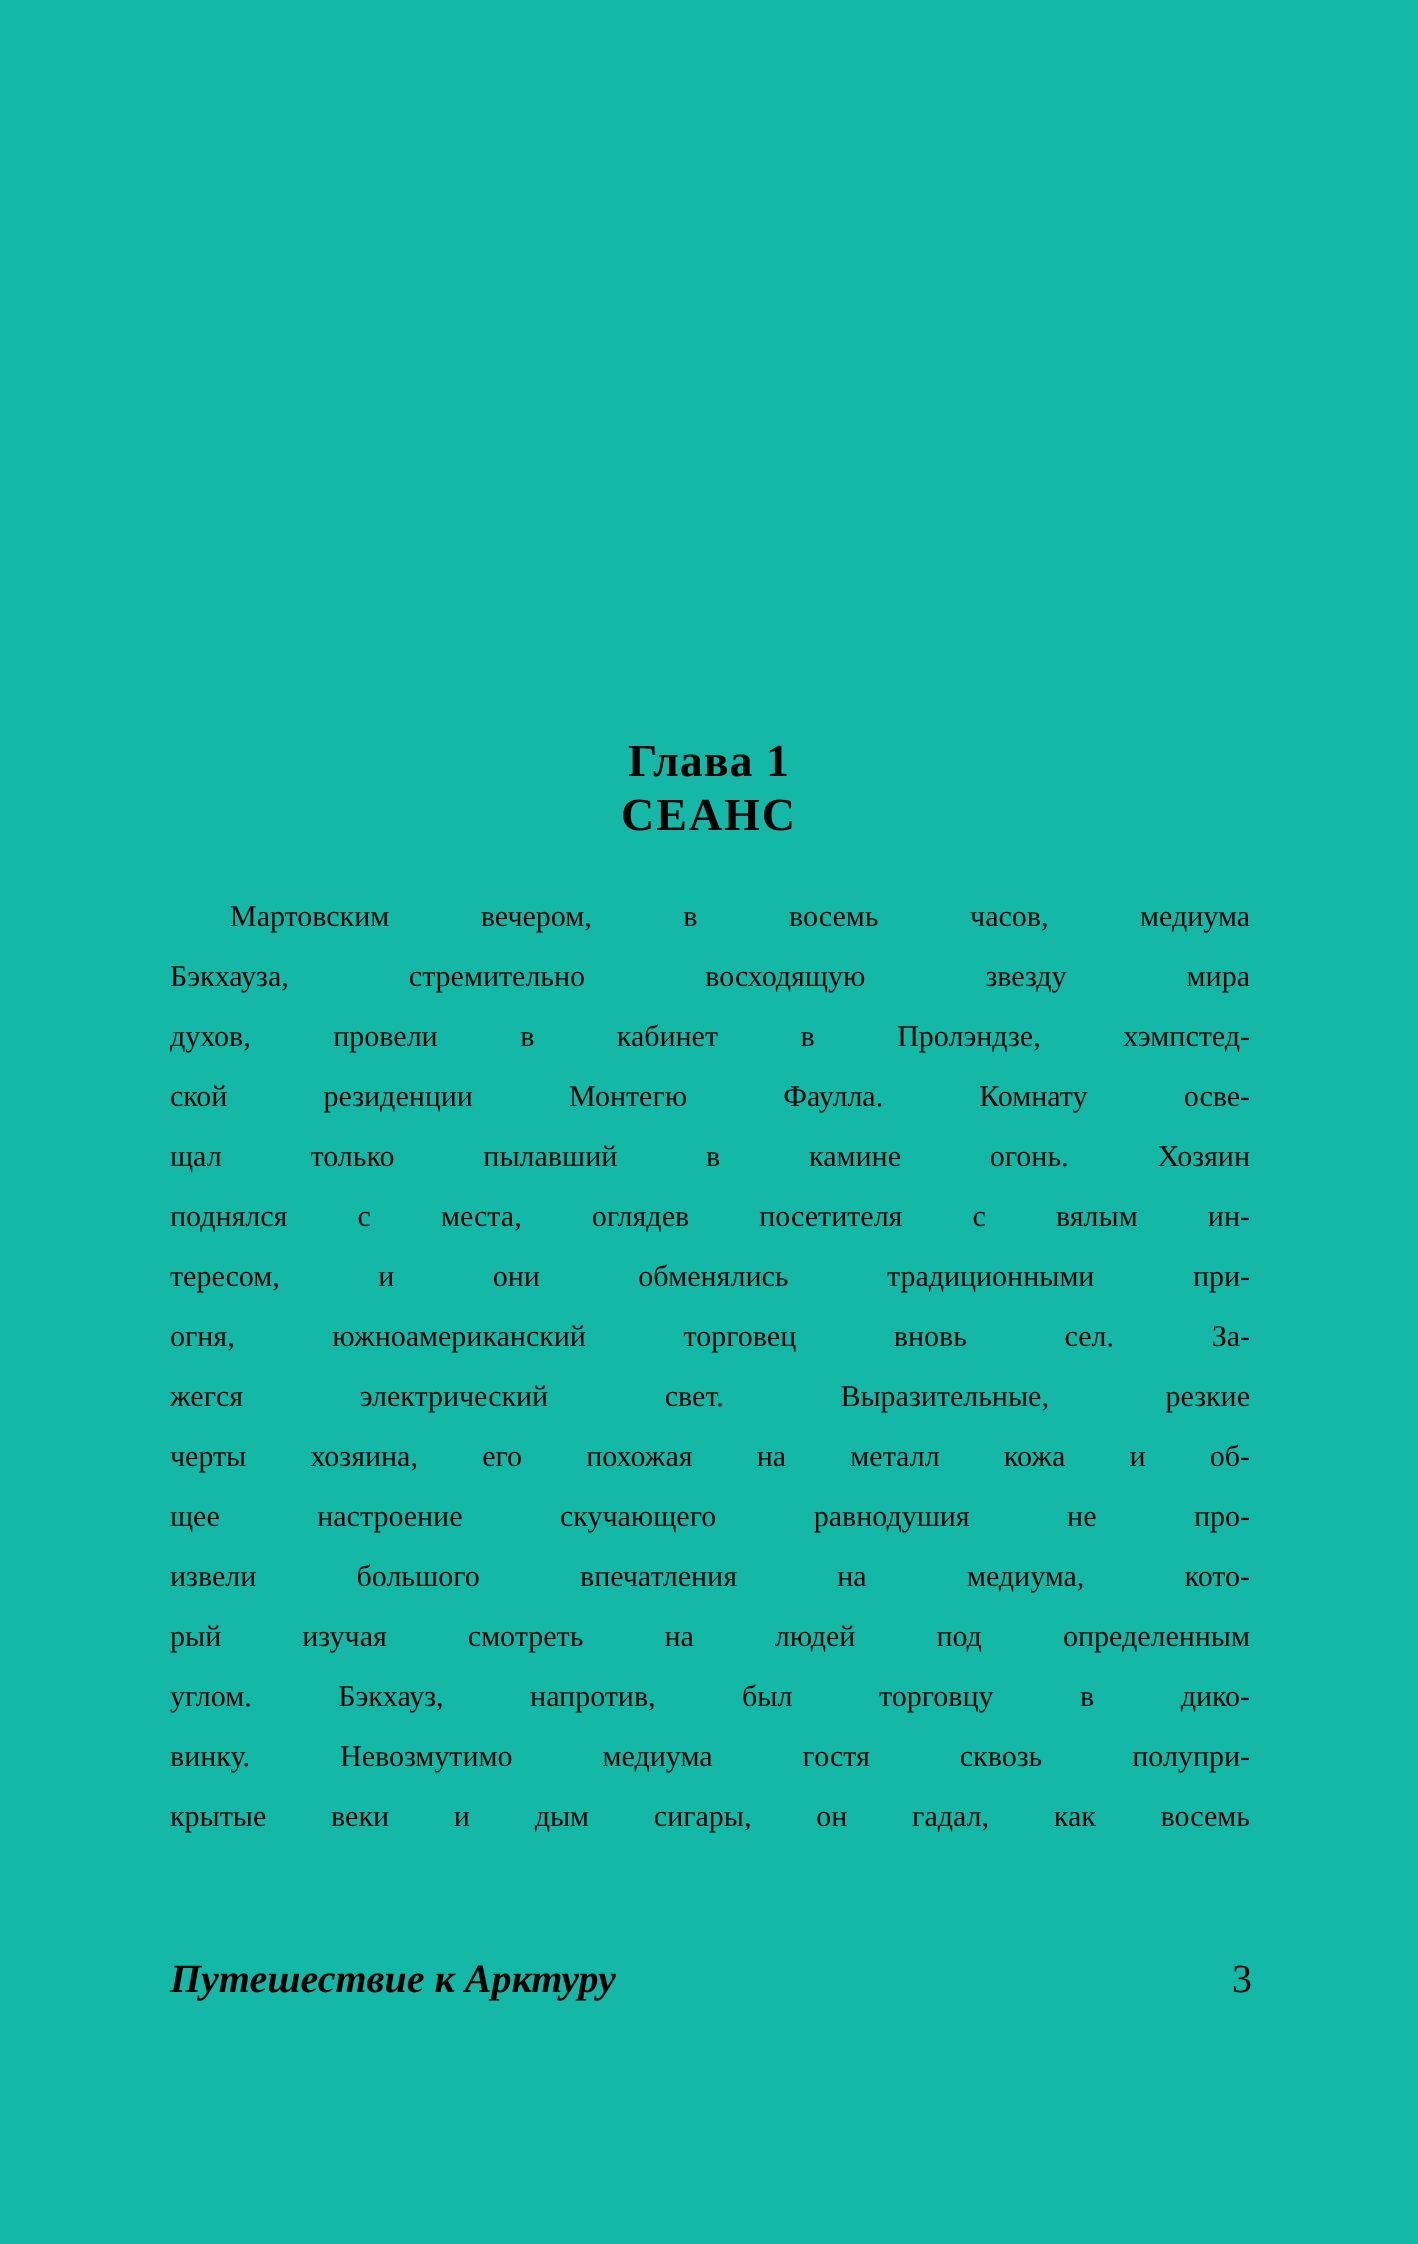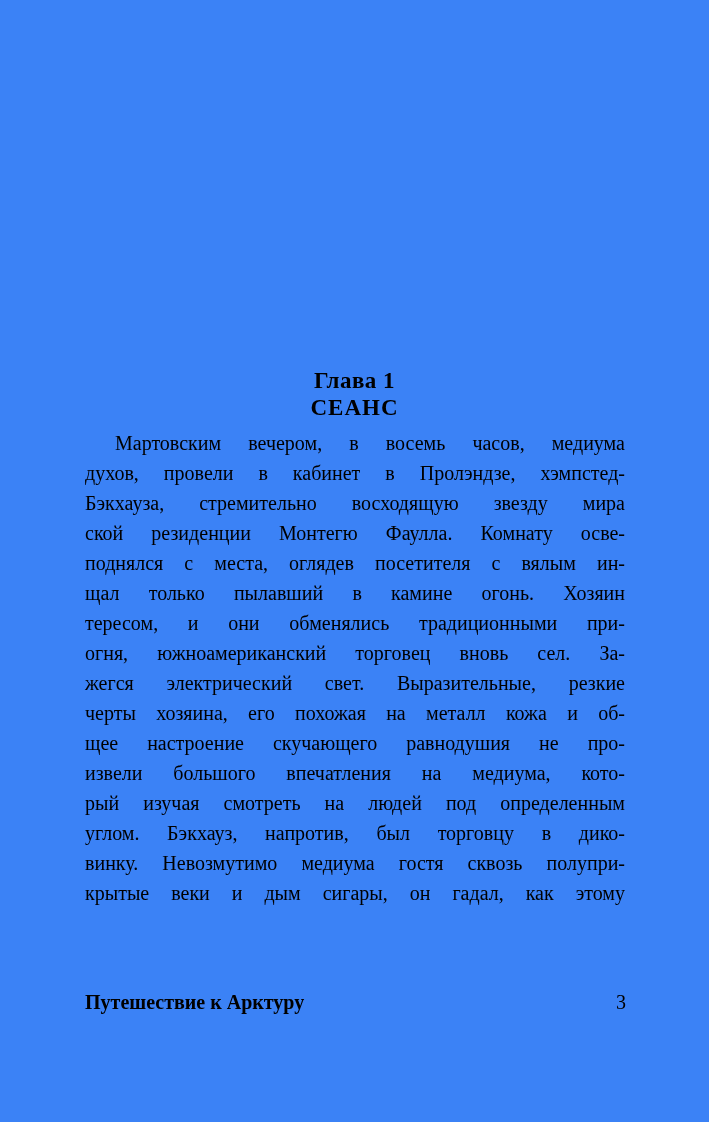--- a/index.html
+++ b/index.html
@@ -4,21 +4,21 @@
 <style>
   html, body {
     margin: 0;
     padding: 0;
     background: #ffffff;
   }
   .book-page {
     position: relative;
     width: 709px;
     height: 1122px;
-    background: #3b82f6;
+    background: #14b8a6;
     color: #000000;
     font-family: "Liberation Serif", "DejaVu Serif", serif;
     overflow: hidden;
   }
   .chapter-title {
     position: absolute;
     top: 368px;
     left: 0;
     right: 0;
     text-align: center;
@@ -31,24 +31,24 @@
     top: 395px;
     left: 0;
     right: 0;
     text-align: center;
     font-size: 23px;
     font-weight: bold;
     letter-spacing: 1px;
   }
   .body-text {
     position: absolute;
-    top: 428px;
+    top: 444px;
     left: 85px;
     width: 540px;
-    font-size: 20px;
+    font-size: 15px;
   }
   .body-text .line {
     line-height: 30px;
     height: 30px;
     text-align: justify;
     text-align-last: justify;
     white-space: nowrap;
     overflow: visible;
   }
   .body-text .line.indent {
@@ -58,53 +58,53 @@
     position: absolute;
     top: 979px;
     left: 85px;
     width: 541px;
     display: flex;
     justify-content: space-between;
     align-items: baseline;
     font-size: 20px;
   }
   .footer-book-title {
+    font-style: italic;
     font-weight: bold;
-    margin-top: 12px;
   }
   .footer-page-number {
     font-style: normal;
   }
 </style>
 </head>
 <body>
 
 <div class="book-page">
 
   <div class="chapter-title">Глава 1</div>
 
   <div class="section-title">СЕАНС</div>
 
   <div class="body-text">
     <div class="line indent">Мартовским вечером, в восемь часов, медиума</div>
+    <div class="line">Бэкхауза, стремительно восходящую звезду мира</div>
     <div class="line">духов, провели в кабинет в Пролэндзе, хэмпстед-</div>
-    <div class="line">Бэкхауза, стремительно восходящую звезду мира</div>
     <div class="line">ской резиденции Монтегю Фаулла. Комнату осве-</div>
+    <div class="line">щал только пылавший в камине огонь. Хозяин</div>
     <div class="line">поднялся с места, оглядев посетителя с вялым ин-</div>
-    <div class="line">щал только пылавший в камине огонь. Хозяин</div>
     <div class="line">тересом, и они обменялись традиционными при-</div>
     <div class="line">огня, южноамериканский торговец вновь сел. За-</div>
     <div class="line">жегся электрический свет. Выразительные, резкие</div>
     <div class="line">черты хозяина, его похожая на металл кожа и об-</div>
     <div class="line">щее настроение скучающего равнодушия не про-</div>
     <div class="line">извели большого впечатления на медиума, кото-</div>
     <div class="line">рый изучая смотреть на людей под определенным</div>
     <div class="line">углом. Бэкхауз, напротив, был торговцу в дико-</div>
     <div class="line">винку. Невозмутимо медиума гостя сквозь полупри-</div>
-    <div class="line">крытые веки и дым сигары, он гадал, как этому</div>
+    <div class="line">крытые веки и дым сигары, он гадал, как восемь</div>
   </div>
 
   <div class="page-footer">
     <span class="footer-book-title">Путешествие к Арктуру</span>
     <span class="footer-page-number">3</span>
   </div>
 
 </div>
 
 </body></html>

